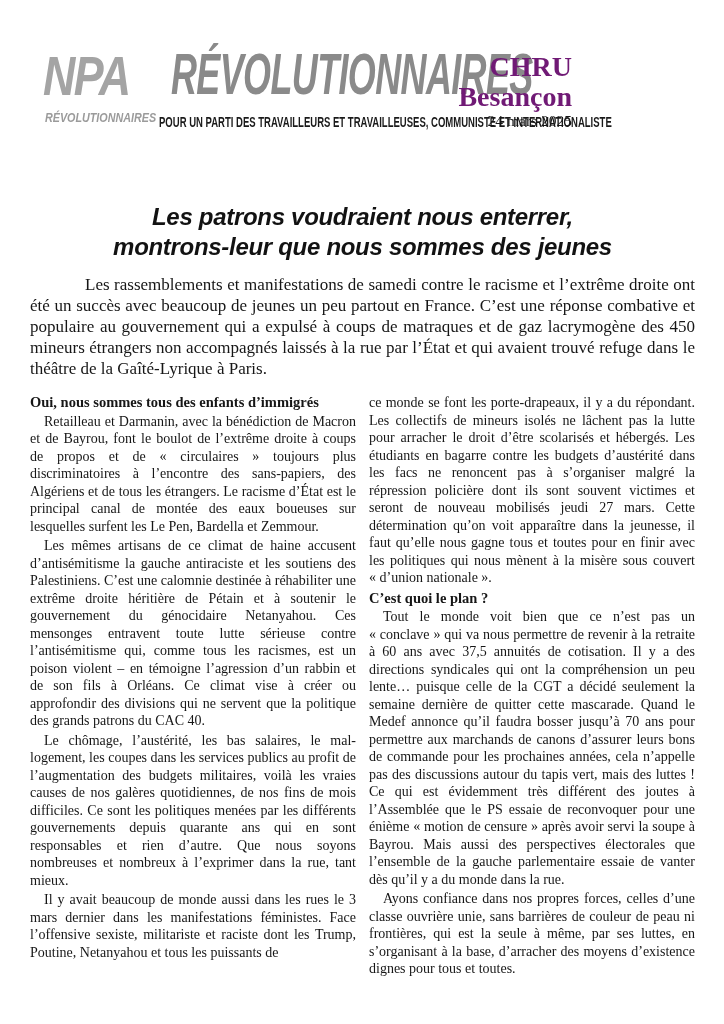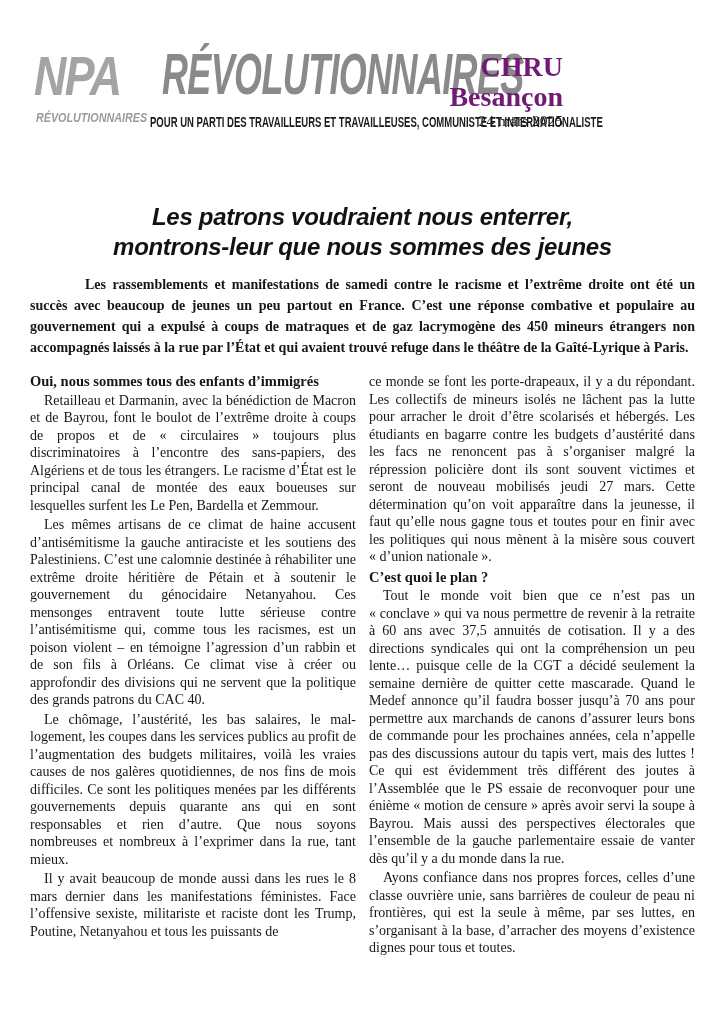--- a/index.html
+++ b/index.html
@@ -6,21 +6,21 @@
   .page{
     position:relative;
     width:724px;height:1024px;
     background:#ffffff;
     font-family:"Liberation Serif",serif;
     color:#161616;
     overflow:hidden;
     margin:0 auto;
   }
   
-  .masthead{position:absolute;left:0;top:0;width:597px;height:175px;}
+  .masthead{position:absolute;left:9px;top:0;width:597px;height:175px;}
   .logo-npa{
     position:absolute;left:34px;top:48px;
     font-family:"Liberation Sans",sans-serif;
     font-style:italic;font-weight:700;font-size:56px;line-height:56px;
     letter-spacing:-2px;color:#a4a4a4;
     transform:scaleX(0.80);transform-origin:left top;white-space:nowrap;
   }
   .logo-sub{
     position:absolute;left:36px;top:111px;
     font-family:"Liberation Sans",sans-serif;
@@ -51,21 +51,21 @@
   .main{position:absolute;left:30px;top:190px;width:665px;}
   .headline{
     margin:12px;text-align:center;
     font-family:"Liberation Sans",sans-serif;
     font-style:italic;font-weight:700;font-size:24px;line-height:30px;
     letter-spacing:-0.3px;color:#121212;
   }
   .headline span{display:block;}
   .lede{
     margin:4px 0 0 0;
-    font-weight:700;font-size:14px;line-height:21px;
+    font-weight:400;font-size:17px;line-height:21px;
     text-align:justify;text-indent:55px;
   }
   .columns{margin-top:15px;display:flex;gap:13px;}
   .col{width:326px;font-size:14px;line-height:17.5px;text-align:justify;}
   .col h3{font-size:14.5px;line-height:17.5px;margin:3px 0 1px 0;}
   .col h3:first-child{margin-top:0;}
   .col p{margin:0 0 2px 0;text-indent:14px;}
   .col p.continuation{text-indent:0;}
 </style>
 </head>
@@ -92,21 +92,21 @@
     </h1>
 
     <p class="lede">Les rassemblements et manifestations de samedi contre le racisme et l’extrême droite ont été un succès avec beaucoup de jeunes un peu partout en France. C’est une réponse combative et populaire au gouvernement qui a expulsé à coups de matraques et de gaz lacrymogène des 450 mineurs étrangers non accompagnés laissés à la rue par l’État et qui avaient trouvé refuge dans le théâtre de la Gaîté-Lyrique à Paris.</p>
 
     <section class="columns">
       <div class="col">
         <h3>Oui, nous sommes tous des enfants d’immigrés</h3>
         <p>Retailleau et Darmanin, avec la bénédiction de Macron et de Bayrou, font le boulot de l’extrême droite à coups de propos et de «&nbsp;circulaires&nbsp;» toujours plus discriminatoires à l’encontre des sans-papiers, des Algériens et de tous les étrangers. Le racisme d’État est le principal canal de montée des eaux boueuses sur lesquelles surfent les Le Pen, Bardella et Zemmour.</p>
         <p>Les mêmes artisans de ce climat de haine accusent d’antisémitisme la gauche antiraciste et les soutiens des Palestiniens. C’est une calomnie destinée à réhabiliter une extrême droite héritière de Pétain et à soutenir le gouvernement du génocidaire Netanyahou. Ces mensonges entravent toute lutte sérieuse contre l’antisémitisme qui, comme tous les racismes, est un poison violent – en témoigne l’agression d’un rabbin et de son fils à Orléans. Ce climat vise à créer ou approfondir des divisions qui ne servent que la politique des grands patrons du CAC 40.</p>
         <p>Le chômage, l’austérité, les bas salaires, le mal-logement, les coupes dans les services publics au profit de l’augmentation des budgets militaires, voilà les vraies causes de nos galères quotidiennes, de nos fins de mois difficiles. Ce sont les politiques menées par les différents gouvernements depuis quarante ans qui en sont responsables et rien d’autre. Que nous soyons nombreuses et nombreux à l’exprimer dans la rue, tant mieux.</p>
-        <p>Il y avait beaucoup de monde aussi dans les rues le 8 mars dernier dans les manifestations féministes. Face l’offensive sexiste, militariste et raciste dont les Trump, Poutine, Netanyahou et tous les puissants de</p>
+        <p>Il y avait beaucoup de monde aussi dans les rues le 3 mars dernier dans les manifestations féministes. Face l’offensive sexiste, militariste et raciste dont les Trump, Poutine, Netanyahou et tous les puissants de</p>
       </div>
       <div class="col">
         <p class="continuation">ce monde se font les porte-drapeaux, il y a du répondant. Les collectifs de mineurs isolés ne lâchent pas la lutte pour arracher le droit d’être scolarisés et hébergés. Les étudiants en bagarre contre les budgets d’austérité dans les facs ne renoncent pas à s’organiser malgré la répression policière dont ils sont souvent victimes et seront de nouveau mobilisés jeudi 27 mars. Cette détermination qu’on voit apparaître dans la jeunesse, il faut qu’elle nous gagne tous et toutes pour en finir avec les politiques qui nous mènent à la misère sous couvert «&nbsp;d’union nationale&nbsp;».</p>
         <h3>C’est quoi le plan&nbsp;?</h3>
         <p>Tout le monde voit bien que ce n’est pas un «&nbsp;conclave&nbsp;» qui va nous permettre de revenir à la retraite à 60 ans avec 37,5 annuités de cotisation. Il y a des directions syndicales qui ont la compréhension un peu lente… puisque celle de la CGT a décidé seulement la semaine dernière de quitter cette mascarade. Quand le Medef annonce qu’il faudra bosser jusqu’à 70 ans pour permettre aux marchands de canons d’assurer leurs bons de commande pour les prochaines années, cela n’appelle pas des discussions autour du tapis vert, mais des luttes&nbsp;! Ce qui est évidemment très différent des joutes à l’Assemblée que le PS essaie de reconvoquer pour une énième «&nbsp;motion de censure&nbsp;» après avoir servi la soupe à Bayrou. Mais aussi des perspectives électorales que l’ensemble de la gauche parlementaire essaie de vanter dès qu’il y a du monde dans la rue.</p>
         <p>Ayons confiance dans nos propres forces, celles d’une classe ouvrière unie, sans barrières de couleur de peau ni frontières, qui est la seule à même, par ses luttes, en s’organisant à la base, d’arracher des moyens d’existence dignes pour tous et toutes.</p>
       </div>
     </section>
   </main>
 

